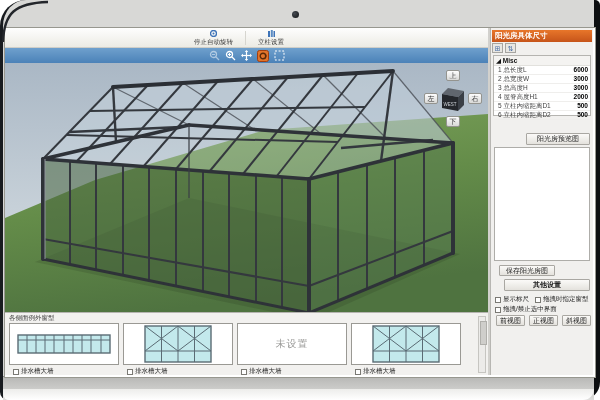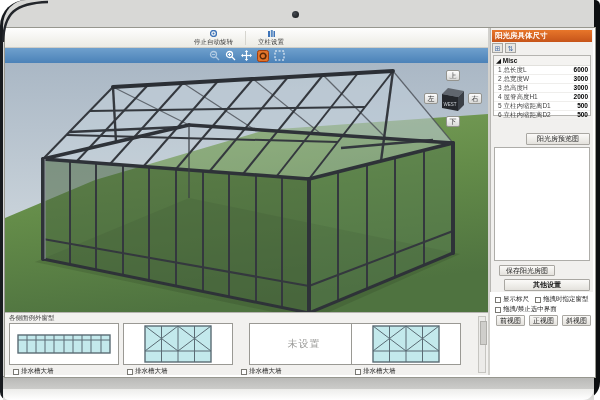--- a/index.html
+++ b/index.html
@@ -33,21 +33,21 @@
         background:linear-gradient(#6fa0cd,#4b82b8);display:flex;align-items:center;
         justify-content:center;gap:5px;z-index:3;}
   .vbar svg{display:block;}
   .vsplit{position:absolute;left:483px;top:0;width:2px;height:347px;background:#d2d1cd;}
   
   .navcube{position:absolute;right:6px;top:22px;width:58px;height:64px;z-index:4;}
   .nbtn{position:absolute;width:14px;height:11px;background:linear-gradient(#fdfdfd,#d9d9d7);
         border:1px solid #94948f;border-radius:2px;font-size:7px;color:#333;
         display:flex;align-items:center;justify-content:center;box-sizing:border-box;}
   
-  .rpanel{position:absolute;left:485px;top:0;width:103px;height:264px;background:#f1f0ee;
+  .rpanel{position:absolute;left:485px;top:0;width:103px;height:347px;background:#f1f0ee;
           border-left:1px solid #b7b6b2;box-sizing:border-box;font-size:7px;color:#222;}
   .rp-title{position:absolute;left:1px;right:1px;top:2px;height:12px;
             background:linear-gradient(#e8762a,#c6541a);color:#fff;font-weight:bold;
             font-size:7.5px;line-height:12px;padding-left:3px;}
   .rp-icons{position:absolute;left:1px;top:15px;height:11px;display:flex;gap:2px;}
   .rp-icons .ibtn{width:11px;height:10px;border:1px solid #a6a5a1;background:#e8e7e3;
                   color:#4a6fa5;font-size:7px;line-height:9px;text-align:center;box-sizing:border-box;}
   .rp-grid{position:absolute;left:2px;right:2px;top:27px;height:61px;background:#fff;
            border:1px solid #b5b4b0;box-sizing:border-box;}
   .rp-cat{height:9px;line-height:9px;font-weight:bold;font-size:6.5px;padding-left:2px;color:#111;
@@ -345,21 +345,21 @@
           <line x1="33.5" y1="2" x2="33.5" y2="38" stroke="#5a6b74"></line>
             <line x1="50" y1="2" x2="50" y2="38" stroke="#5a6b74"></line>
           <line x1="66.5" y1="2" x2="66.5" y2="38" stroke="#5a6b74"></line>
           <line x1="17" y1="27" x2="83" y2="27" stroke="#5a6b74"></line>
           <line x1="17" y1="2" x2="50" y2="27" stroke="#5a6b74"></line>
             <line x1="50" y1="2" x2="17" y2="27" stroke="#5a6b74"></line>
           <line x1="50" y1="2" x2="83" y2="27" stroke="#5a6b74"></line>
             <line x1="83" y1="2" x2="50" y2="27" stroke="#5a6b74"></line>
         </svg>
       </div>
-      <div class="card" style="left:232px;margin-left:12px;">
+      <div class="card" style="left:232px;">
         <span class="empty">未设置</span>
       </div>
       <div class="card" style="left:346px;">
         <svg width="100" height="40">
           <rect x="17" y="2" width="66" height="36" fill="#c3e9ec" stroke="#5a6b74" stroke-width="1.4"></rect>
           <line x1="33.5" y1="2" x2="33.5" y2="38" stroke="#5a6b74"></line>
             <line x1="50" y1="2" x2="50" y2="38" stroke="#5a6b74"></line>
           <line x1="66.5" y1="2" x2="66.5" y2="38" stroke="#5a6b74"></line>
           <line x1="17" y1="27" x2="83" y2="27" stroke="#5a6b74"></line>
           <line x1="17" y1="2" x2="50" y2="27" stroke="#5a6b74"></line>

